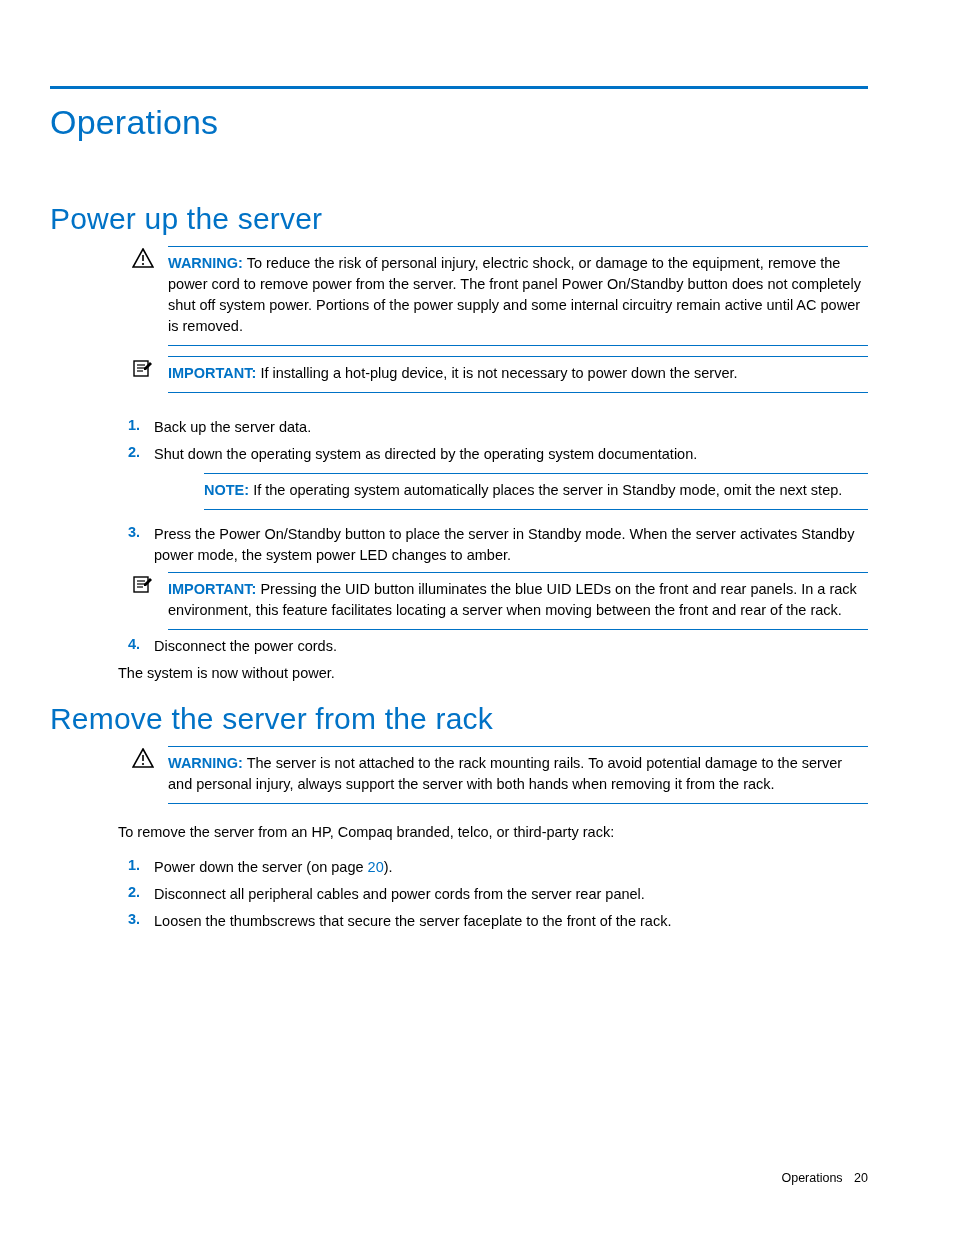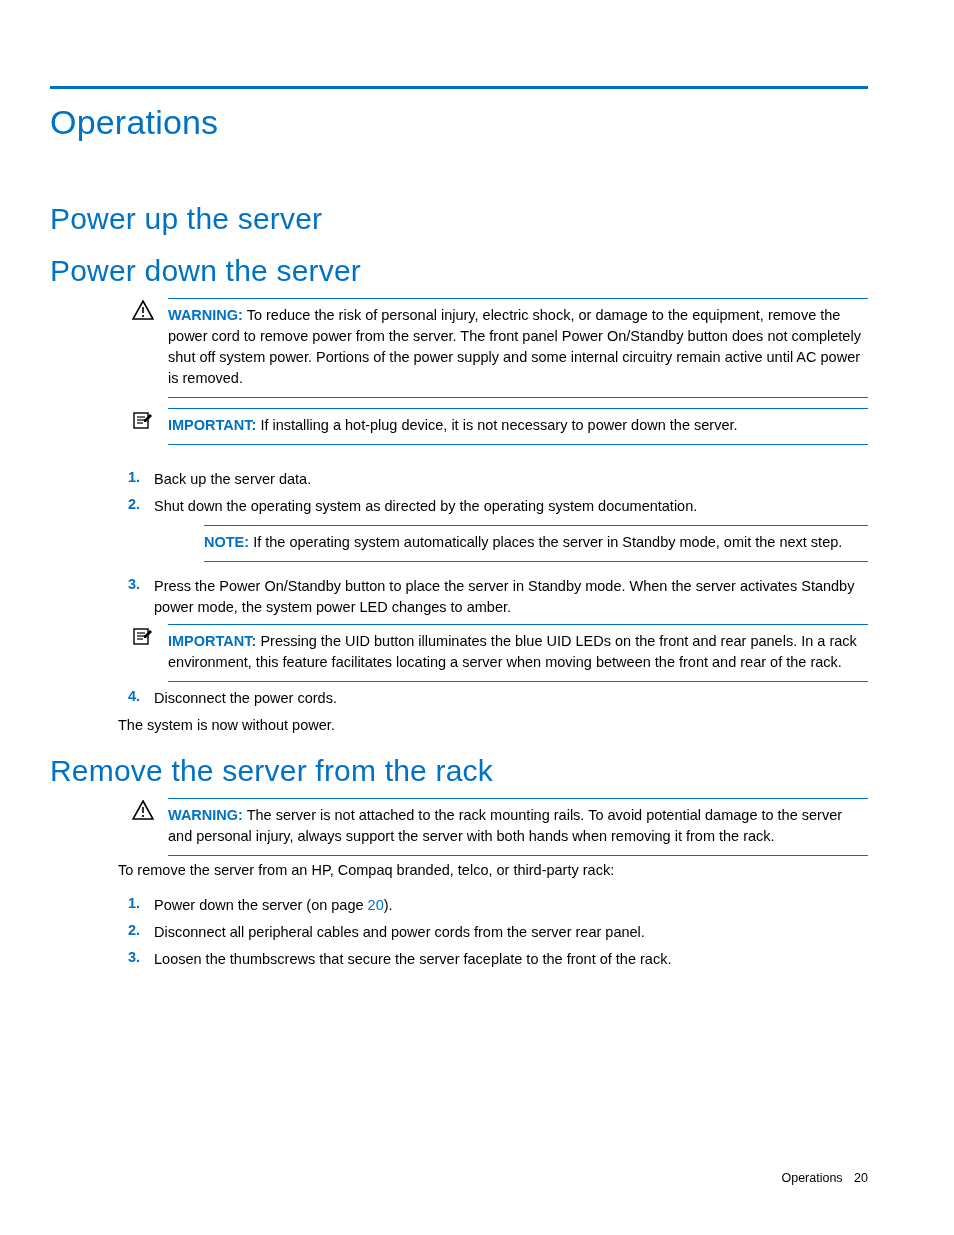--- a/index.html
+++ b/index.html
@@ -27,21 +27,20 @@
 </style>
 </head>
 <body>
 
 <div class="page">
   <div class="top-rule"></div>
   <h1 class="title">Operations</h1>
 
   <h2 class="section">Power up the server</h2>
 
-  <h2 class="section">Power down the server</h2>
   <div class="body-indent">
 
     <div class="callout">
       <div class="icon-col">
         <span>
           <svg width="22" height="20" viewBox="0 0 22 20">
               <path d="M11 1 L21 19 L1 19 Z" fill="none" stroke="#000" stroke-width="1.6"></path>
               <line x1="11" y1="7" x2="11" y2="13" stroke="#000" stroke-width="1.6"></line>
               <circle cx="11" cy="16" r="1.1" fill="#000"></circle>
             </svg>
@@ -130,21 +129,21 @@
               <circle cx="11" cy="16" r="1.1" fill="#000"></circle>
             </svg>
         </span>
       </div>
       <div class="text-col">
         <span class="label-bold">WARNING:</span>
         <span>The server is not attached to the rack mounting rails. To avoid potential damage to the server and personal injury, always support the server with both hands when removing it from the rack.</span>
       </div>
     </div>
 
-    <p class="body" style="margin-top:4px;">To remove the server from an HP, Compaq branded, telco, or third-party rack:</p>
+    <p class="body" style="margin-top:18px;">To remove the server from an HP, Compaq branded, telco, or third-party rack:</p>
 
     <ol class="steps">
       <li>
         <span class="num">1.</span>
         <div class="step-body">
           <span>Power down the server (on page </span><span class="link">20</span><span>).</span>
         </div>
       </li>
       <li>
         <span class="num">2.</span>

